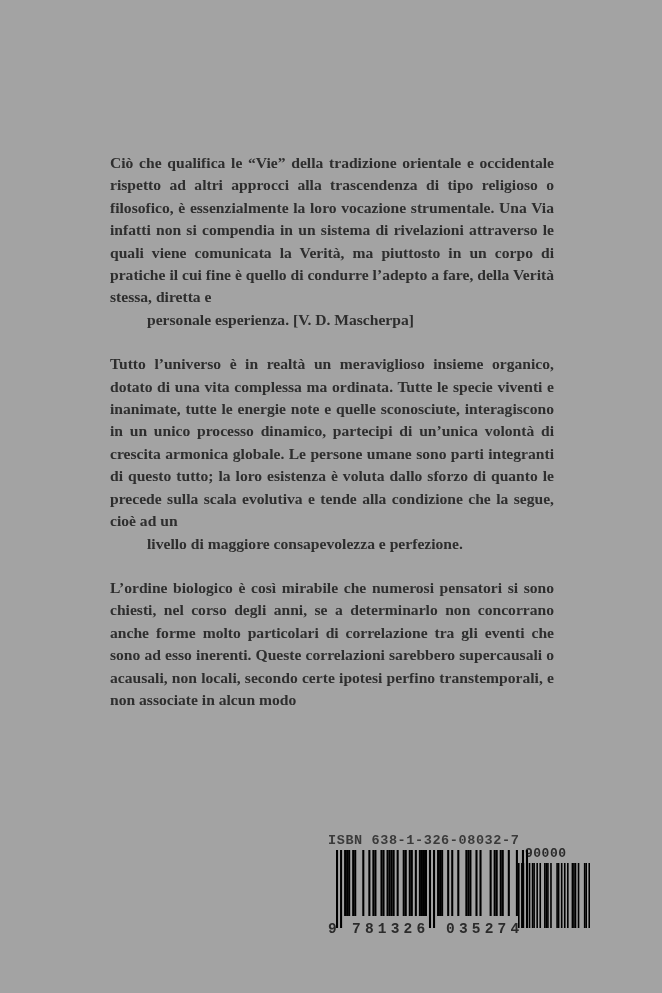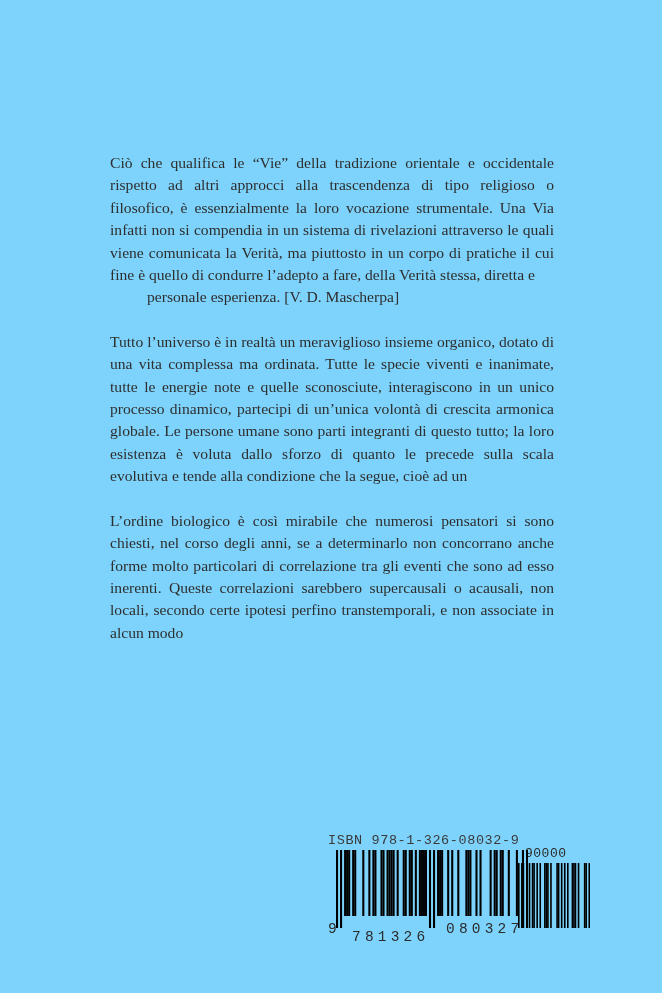--- a/index.html
+++ b/index.html
@@ -11,21 +11,22 @@
     width: 662px;
     height: 993px;
     position: relative;
     overflow: hidden;
     font-family: "Liberation Serif", "DejaVu Serif", serif;
   }
 
   .page {
     position: absolute;
     inset: 0;
-    background: #7dd3fc;
+    background: #a3a3a3;
+    font-weight: bold;
   }
 
   
   .text-block {
     position: absolute;
     left: 110px;
     top: 152px;
     width: 444px;
   }
 
@@ -111,48 +112,49 @@
     top: 88px;
     width: 205px;
     height: 18px;
     font-family: "Liberation Mono", "DejaVu Sans Mono", monospace;
     font-size: 14.5px;
     color: #2b2b2b;
     letter-spacing: 0.5px;
     white-space: nowrap;
   }
   .d-lead { position: absolute; left: 0px; top: 0; }
-  .d-left { position: absolute; left: 24px; top: 0; letter-spacing: 4.2px; margin-top: 8px; }
+  .d-left { position: absolute; left: 24px; top: 0; letter-spacing: 4.2px; }
   .d-right { position: absolute; left: 118px; top: 0; letter-spacing: 4.2px; }
 </style>
 </head>
 <body>
 
 <div class="page">
 
   <div class="text-block">
 
     <p class="para">
       <span>Ciò che qualifica le “Vie” della tradizione orientale e occidentale rispetto ad altri approcci alla trascendenza di tipo religioso o filosofico, è essenzialmente la loro vocazione strumentale. Una Via infatti non si compendia in un sistema di rivelazioni attraverso le quali viene comunicata la Verità, ma piuttosto in un corpo di pratiche il cui fine è quello di condurre l’adepto a fare, della Verità stessa, diretta e</span>
       <span class="tail">personale esperienza. [V. D. Mascherpa]</span>
     </p>
 
     <p class="para">
       <span>Tutto l’universo è in realtà un meraviglioso insieme organico, dotato di una vita complessa ma ordinata. Tutte le specie viventi e inanimate, tutte le energie note e quelle sconosciute, interagiscono in un unico processo dinamico, partecipi di un’unica volontà di crescita armonica globale. Le persone umane sono parti integranti di questo tutto; la loro esistenza è voluta dallo sforzo di quanto le precede sulla scala evolutiva e tende alla condizione che la segue, cioè ad un</span>
+      <span class="tail">livello di maggiore consapevolezza e perfezione.</span>
     </p>
 
     <p class="para">
       <span>L’ordine biologico è così mirabile che numerosi pensatori si sono chiesti, nel corso degli anni, se a determinarlo non concorrano anche forme molto particolari di correlazione tra gli eventi che sono ad esso inerenti. Queste correlazioni sarebbero supercausali o acausali, non locali, secondo certe ipotesi perfino transtemporali, e non associate in alcun modo</span>
     </p>
 
   </div>
 
   <div class="barcode-area">
 
-    <div class="isbn-text">ISBN 978-1-326-08032-9</div>
+    <div class="isbn-text">ISBN 638-1-326-08032-7</div>
 
     <div class="addon-text">90000</div>
 
     <div class="ean-main">
       <svg class="bars" id="bars-main" viewBox="0 0 192 78" preserveAspectRatio="none">
           <rect x="0.000" y="0" width="2.061" height="78" fill="#000000"></rect>
           <rect x="4.042" y="0" width="2.061" height="78" fill="#000000"></rect>
           <rect x="8.084" y="0" width="2.061" height="66" fill="#000000"></rect>
           <rect x="10.105" y="0" width="2.061" height="66" fill="#000000"></rect>
           <rect x="12.126" y="0" width="2.061" height="66" fill="#000000"></rect>
@@ -228,18 +230,18 @@
           <rect x="59.745" y="0" width="1.593" height="65" fill="#000000"></rect>
           <rect x="65.872" y="0" width="1.593" height="65" fill="#000000"></rect>
           <rect x="67.404" y="0" width="1.593" height="65" fill="#000000"></rect>
           <rect x="70.468" y="0" width="1.593" height="65" fill="#000000"></rect>
         </svg>
     </div>
 
     <div class="ean-digits">
       <span class="d-lead">9</span>
       <span class="d-left">781326</span>
-      <span class="d-right">080327</span>
+      <span class="d-right">035274</span>
     </div>
 
   </div>
 
 </div>
 
 </body></html>

